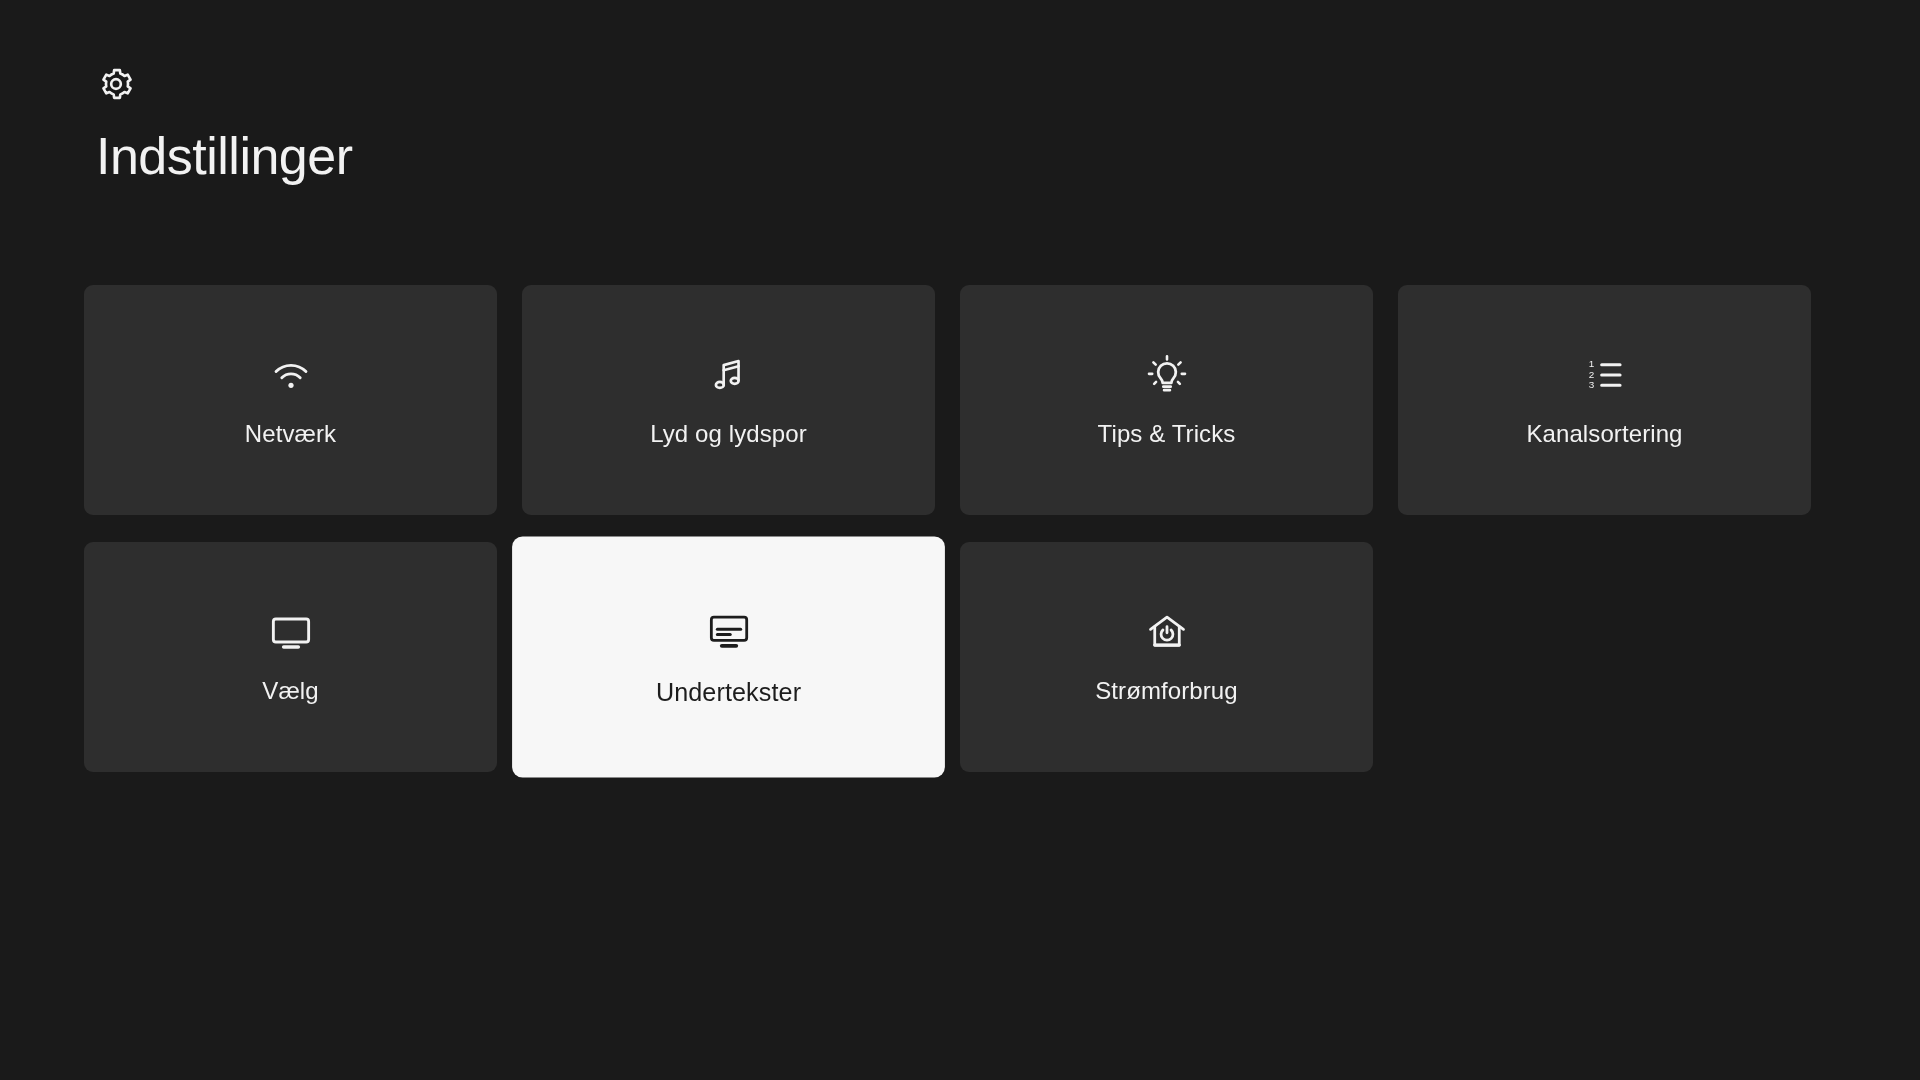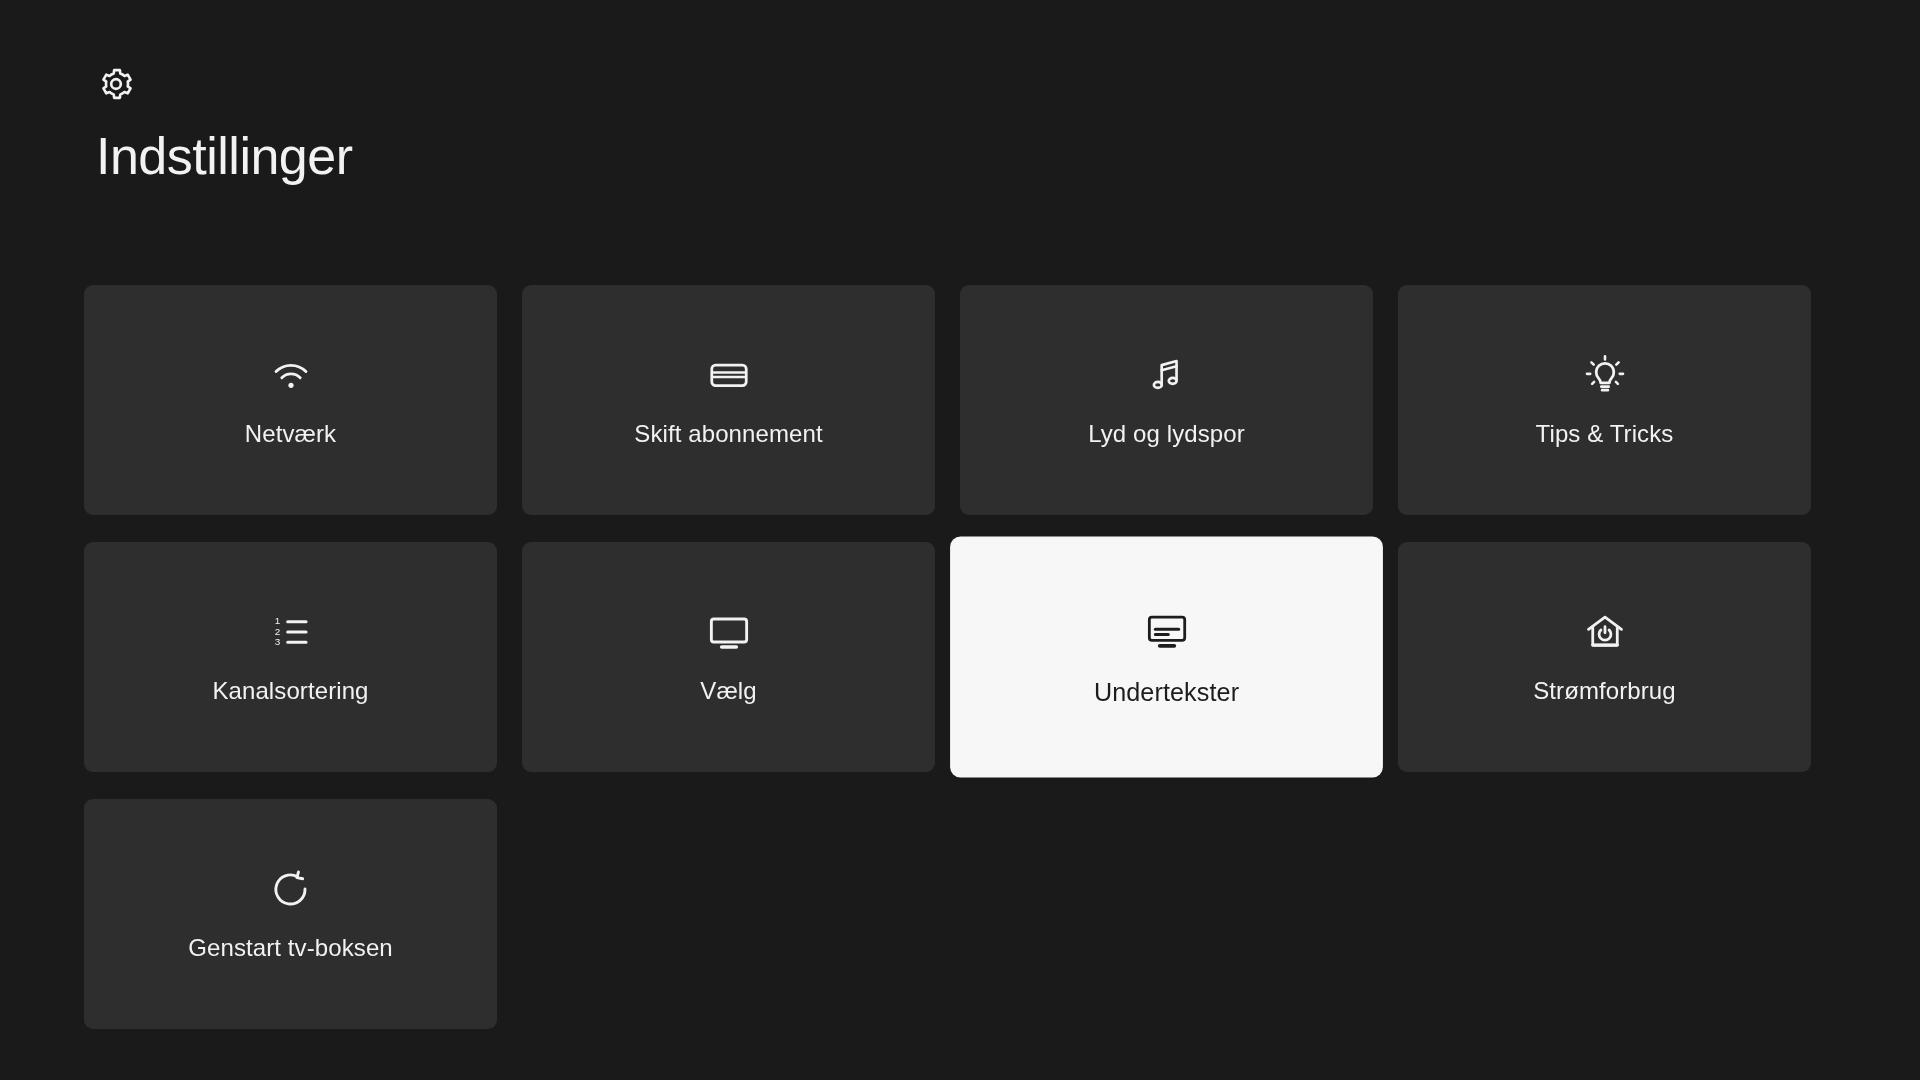--- a/index.html
+++ b/index.html
@@ -99,29 +99,20 @@
         <svg width="46" height="46" viewBox="0 0 24 24" fill="none" stroke="#f2f2f2" stroke-width="1.5" stroke-linecap="round">
           <path d="M4.2 10.2a11 11 0 0 1 15.6 0"></path>
           <path d="M7.2 13.4a6.8 6.8 0 0 1 9.6 0"></path>
           <circle cx="12" cy="17.4" r="1.35" fill="#f2f2f2" stroke="none"></circle>
         </svg>
       </span>
       <span class="tile-label">Netværk</span>
     </div>
 
 
-    <div class="tile">
-      <span class="tile-icon">
-        <svg width="44" height="44" viewBox="0 0 24 24" fill="none" stroke="#f2f2f2" stroke-width="1.5" stroke-linejoin="round">
-          <rect x="2.6" y="6.6" width="18.8" height="11.2" rx="2.1"></rect>
-          <path d="M2.6 10.6h18.8M2.6 13.1h18.8" stroke-width="1.3"></path>
-        </svg>
-      </span>
-      <span class="tile-label">Skift abonnement</span>
-    </div>
 
     <div class="tile">
       <span class="tile-icon">
         <svg width="44" height="44" viewBox="0 0 24 24" fill="none" stroke="#f2f2f2" stroke-width="1.45" stroke-linecap="round" stroke-linejoin="round">
           <path d="M9.1 17.1V6.6l8.1-2.2v10.5"></path>
           <path d="M9.1 9.4l8.1-2.2"></path>
           <ellipse cx="7" cy="17.4" rx="2.15" ry="1.65"></ellipse>
           <ellipse cx="15.1" cy="15.2" rx="2.15" ry="1.65"></ellipse>
         </svg>
       </span>
@@ -180,26 +171,17 @@
           <path d="M5.6 9.3v9.5h12.8V9.3"></path>
           <path d="M5.6 18.8h12.8" stroke-width="1.7"></path>
           <path d="M9.9 10.9a3.1 3.1 0 1 0 4.2 0"></path>
           <path d="M12 9.2v3.2"></path>
         </svg>
       </span>
       <span class="tile-label">Strømforbrug</span>
     </div>
 
 
-    <div class="tile">
-      <span class="tile-icon">
-        <svg width="46" height="46" viewBox="0 0 24 24" fill="none" stroke="#f2f2f2" stroke-width="1.5" stroke-linecap="round" stroke-linejoin="round">
-          <path d="M15.4 5.6A7.6 7.6 0 1 0 19.3 12"></path>
-          <path d="M15.9 3.1 15.1 6.1l3 .55"></path>
-        </svg>
-      </span>
-      <span class="tile-label">Genstart tv-boksen</span>
-    </div>
 
     <div class="tile empty"></div>
 
   </div>
 </div>
 
 </body></html>

